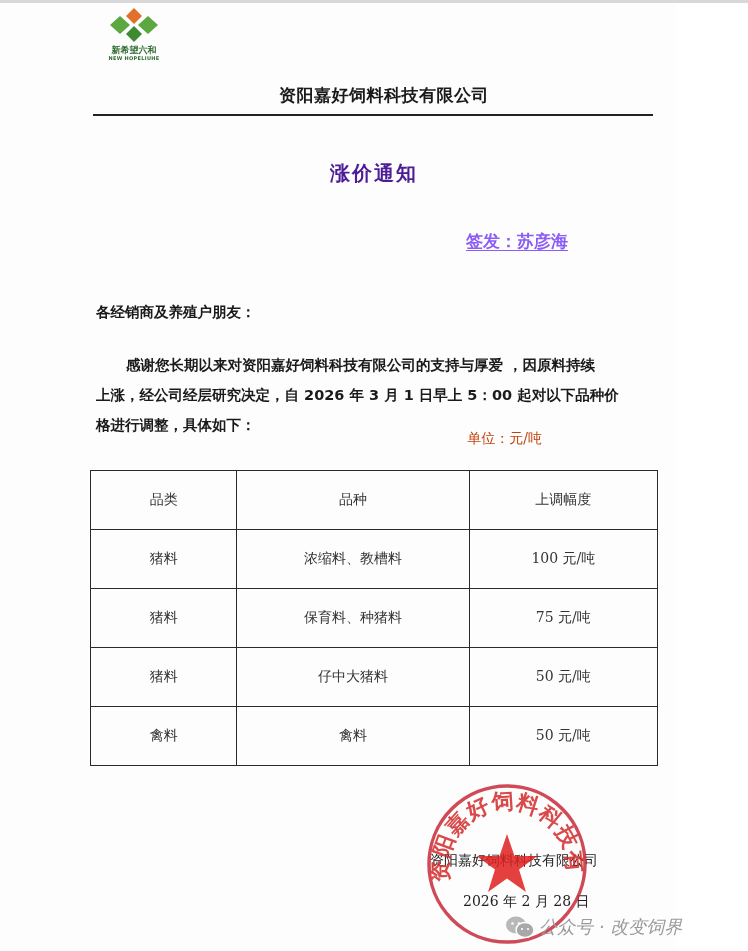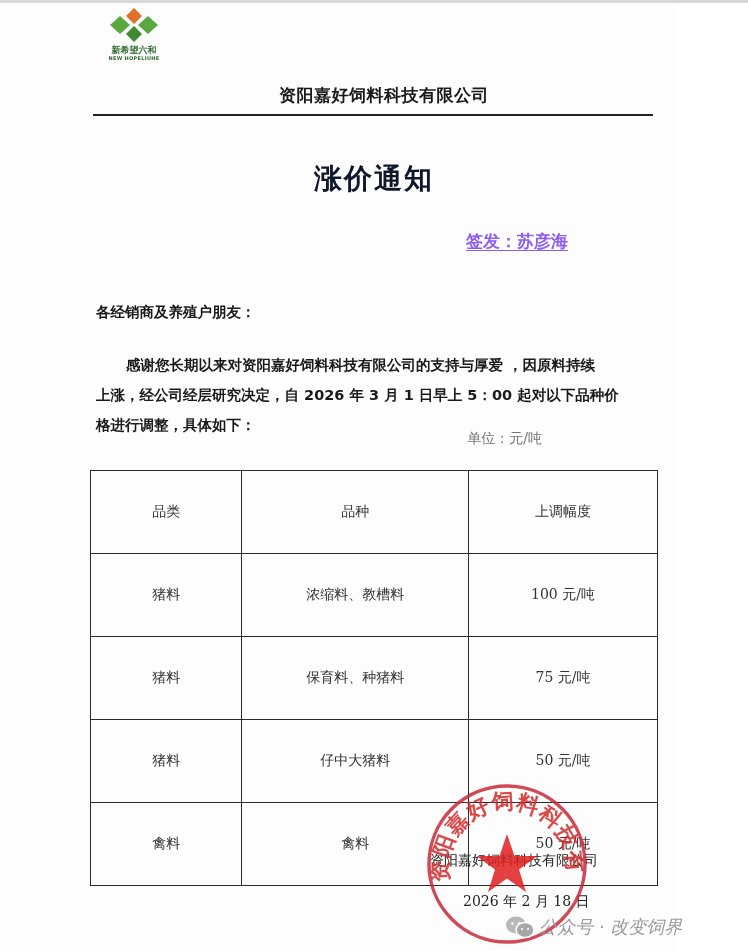--- a/index.html
+++ b/index.html
@@ -43,50 +43,50 @@
     font-size: 17px; font-weight: bold; color: #1a1a1a; letter-spacing: 0.5px;
     padding-left: 20px; box-sizing: border-box;
   }
   .header-rule {
     position: absolute; left: 93px; top: 114px; width: 560px; height: 2px;
     background: #222;
   }
   .title {
     position: absolute; left: 0; width: 748px; top: 160px;
     text-align: center; font-family: "DejaVu Sans", sans-serif;
-    font-size: 28px; font-weight: bold; color: #0f172a; letter-spacing: 2px;
+    font-size: 20px; font-weight: bold; color: #4c1d95; letter-spacing: 2px;
   }
   .signer {
     position: absolute; right: 108px; top: 230px;
     font-family: "DejaVu Sans", sans-serif; font-size: 17px; font-weight: bold;
     color: #8b5cf6; text-decoration: underline; text-underline-offset: 3px;
   }
   .greeting {
     position: absolute; left: 96px; top: 303px;
     font-family: "DejaVu Sans", sans-serif; font-size: 14.5px; font-weight: bold; color: #1a1a1a;
   }
   .body-text {
     position: absolute; left: 96px; top: 334px; width: 568px;
     font-family: "DejaVu Sans", sans-serif; font-size: 14.5px; font-weight: bold;
     color: #1a1a1a; line-height: 30px; margin-top: 16px;
   }
   .body-text .line { white-space: nowrap; display: block; }
   .body-text .indent { padding-left: 30px; }
   .unit {
     position: absolute; right: 134px; top: 430px;
-    font-family: "DejaVu Serif", serif; font-size: 14px; color: #737373;
+    font-family: "DejaVu Serif", serif; font-size: 14px; color: #c2410c;
   }
   table.price-table {
     position: absolute; left: 90px; top: 470px; width: 568px;
     border-collapse: collapse; font-family: "DejaVu Serif", serif;
     font-size: 14px; color: #333;
   }
   table.price-table td, table.price-table th {
     border: 1.5px solid #2a2a2a; height: 58px; text-align: center;
-    font-weight: normal; padding: 12px;
+    font-weight: normal; padding: 0;
   }
   table.price-table th.c1, table.price-table td.c1 { width: 146px; }
   table.price-table th.c2, table.price-table td.c2 { width: 232px; }
   table.price-table th.c3, table.price-table td.c3 { width: 188px; margin-top: 24px; }
   
   .seal {
     position: absolute; left: 425px; top: 782px; width: 165px; height: 165px;
   }
   .footer-company {
     position: absolute; left: 430px; top: 852px;
@@ -163,21 +163,21 @@
     </tr>
     <tr>
       <td class="c1">禽料</td>
       <td class="c2">禽料</td>
       <td class="c3">50 元/吨</td>
     </tr>
   </tbody>
     </table>
 
   <div class="footer-company">资阳嘉好饲料科技有限公司</div>
-  <div class="footer-date">2026 年 2 月 18 日</div>
+  <div class="footer-date">2026 年 2 月 28 日</div>
 
   <div class="seal">
     <svg width="165" height="165" viewBox="0 0 165 165" style="opacity:0.85">
       <defs>
         <path id="sealArc" d="M 24,100 A 60,60 0 1,1 141,100"></path>
       </defs>
       <circle cx="82" cy="82" r="78" fill="none" stroke="#c92a3a" stroke-width="3.5"></circle>
       <text font-family="DejaVu Serif, serif" font-size="22" font-weight="bold" fill="#d42a2a" letter-spacing="1">
         <textPath href="#sealArc" startOffset="0">资阳嘉好饲料科技有限公司</textPath>
       </text>

